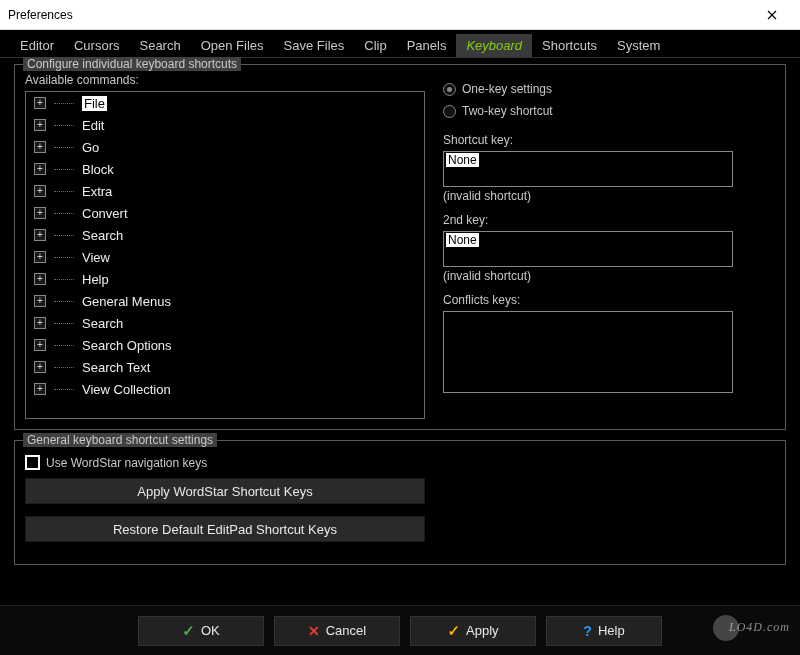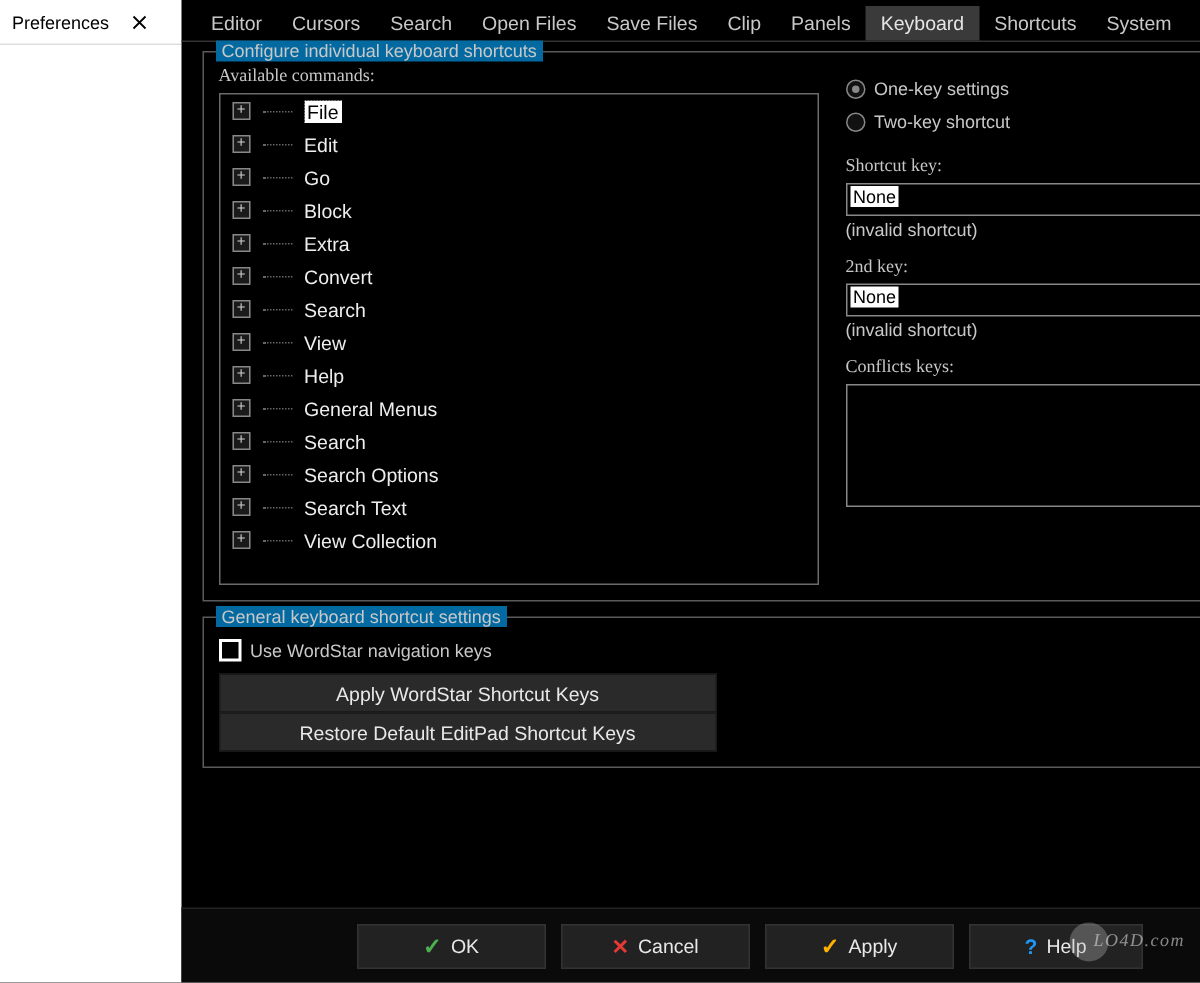--- a/index.html
+++ b/index.html
@@ -10,21 +10,21 @@
   width: 800px;
   height: 655px;
   overflow: hidden;
   position: relative;
 }
 .window {
   width: 800px;
   height: 655px;
   background: #fff;
   display: flex;
-  flex-direction: row;
+  flex-direction: column;
 }
 .titlebar {
   height: 30px;
   background: #fff;
   display: flex;
   align-items: center;
   padding: 0 8px;
   border-bottom: 1px solid #ddd;
 }
 .titlebar-title { flex: 1; font-size: 12px; color: #000; }
@@ -48,47 +48,48 @@
   border-bottom: 1px solid #333;
 }
 .tab {
   padding: 4px 10px;
   color: #c8c8c8;
   font-size: 13px;
   cursor: default;
 }
 .tab.active {
   background: #3a3a3a;
-  color: #e5e5e5;
+  color: #84cc16;
+  font-style: italic;
 }
 .content {
   flex: 1;
   padding: 6px 14px 10px 14px;
   display: flex;
   flex-direction: column;
   gap: 8px;
 }
 .group {
   border: 1px solid #5a5a5a;
   padding: 8px 10px 10px 10px;
   position: relative;
 }
 .group-title {
   position: absolute;
   top: -8px;
   left: 8px;
-  background: #0369a1;
+  background: #404040;
   padding: 0 4px;
   color: #c8c8c8;
   font-size: 12px;
 }
 .config-row { display: flex; gap: 18px; }
 .left-col { flex: 0 0 400px; display:flex; flex-direction:column; }
 .right-col { flex: 1; display:flex; flex-direction:column; gap: 2px; }
-.label { color: #c8c8c8; margin-bottom: 2px; font-family: Liberation Serif, serif; }
+.label { color: #c8c8c8; margin-bottom: 2px; }
 .tree {
   border: 1px solid #6a6a6a;
   height: 328px;
   overflow: auto;
   background: #000;
   margin-top: 2px;
 }
 .tree-row {
   display: flex;
   align-items: center;
@@ -124,21 +125,21 @@
 }
 .radio {
   width: 13px; height: 13px; border-radius: 50%;
   border: 1px solid #888; background: #111;
   display: inline-flex; align-items: center; justify-content: center;
 }
 .radio.checked::after {
   content: ""; width: 5px; height: 5px; border-radius: 50%; background: #888;
 }
 .text-input {
-  width: 290px; height: 22px;
+  width: 290px; height: 36px;
   border: 1px solid #888;
   background: #000;
   color: #fff;
   padding: 1px 2px;
   font-size: 12px;
 }
 .text-input span {
   background: #fff; color: #000; padding: 0 2px;
 }
 .status { color: #c8c8c8; margin-bottom: 4px; }
@@ -147,27 +148,27 @@
   background: #000;
   height: 82px;
   width: 290px;
 }
 .general-group { margin-top: 2px; }
 .check-row { display: flex; align-items: center; gap: 6px; margin: 6px 0 8px 0; }
 .checkbox {
   width: 15px; height: 15px; border: 2px solid #fff; background: #000;
 }
 .wide-btn {
-  width: 332px; height: 26px;
+  width: 400px; height: 26px;
   background: #2a2a2a;
   color: #e8e8e8;
   border: 1px solid #1a1a1a;
   display: flex; align-items: center; justify-content: center;
   font-size: 13px;
-  margin-bottom: 0;
+  margin-bottom: 12px;
 }
 .footer {
   height: 50px;
   background: #0a0a0a;
   display: flex;
   align-items: center;
   justify-content: center;
   gap: 10px;
   border-top: 1px solid #222;
 }

